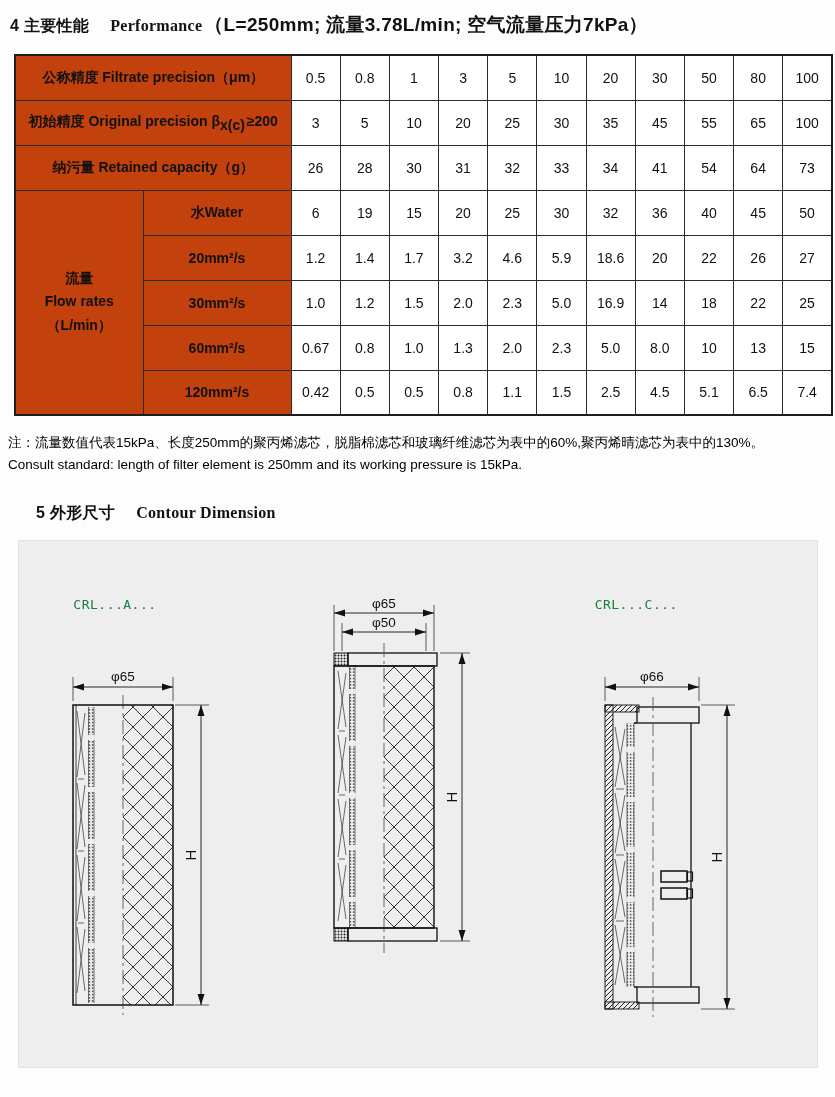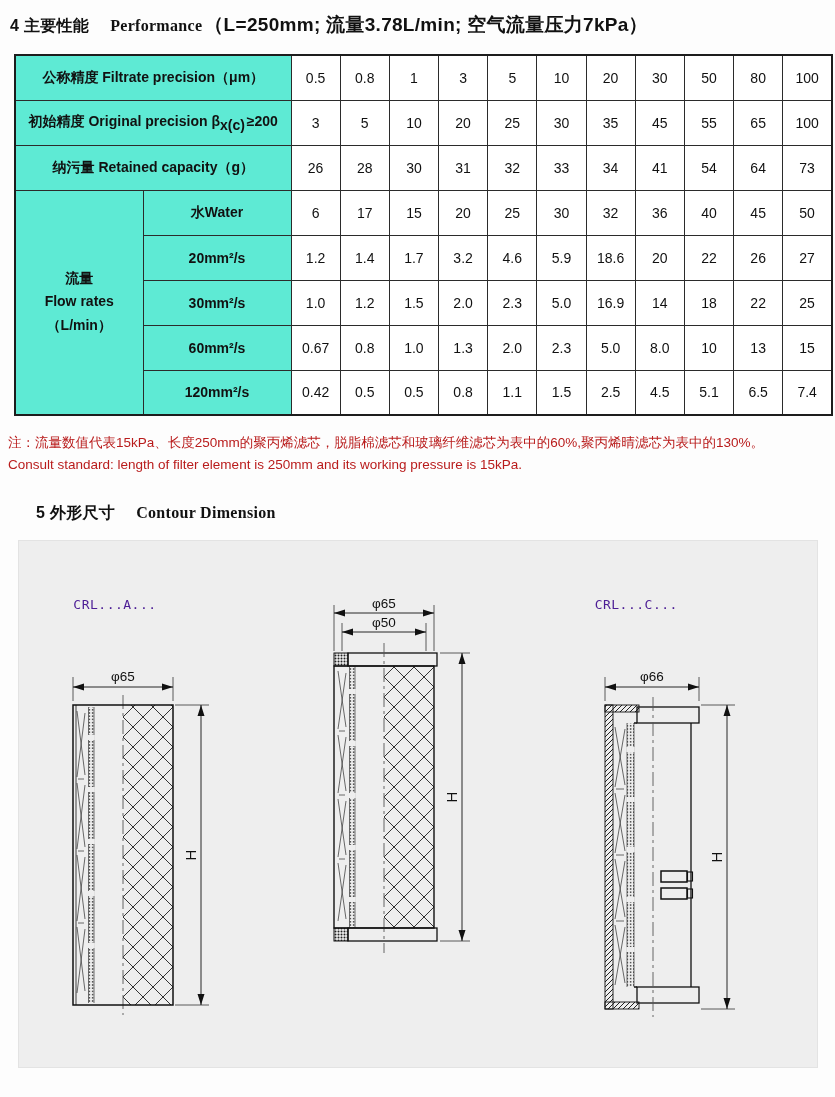--- a/index.html
+++ b/index.html
@@ -5,31 +5,31 @@
   html,body{margin:0;padding:0;background:#fff;}
   .page{width:835px;height:1097px;background:#fdfdfd;position:relative;overflow:hidden;
         font-family:"Liberation Sans","DejaVu Sans",sans-serif;color:#111;}
   .sec-title{margin:0;padding:12px 0 0 10px;font-size:16px;font-weight:bold;letter-spacing:.3px;}
   .sec-title .en{margin-left:21px;font-family:Liberation Serif, serif;}
   .sec-title .paren{font-size:19px;margin-left:2px;}
   table.perf{border-collapse:collapse;table-layout:fixed;width:819px;margin:16px 0 0 14px;
              border:2px solid #1d1d1d;}
   .perf td{border:1px solid #2b2b2b;text-align:center;vertical-align:middle;font-size:14px;
            height:45px;padding:0 2px;box-sizing:border-box;background:#fff;}
-  .perf td.lbl{background:#5eead4;font-weight:bold;font-size:14px;}
+  .perf td.lbl{background:#c2410c;font-weight:bold;font-size:14px;}
   .perf td.flowhead{line-height:1.7;}
   .perf sub{font-size:14px;}
   .perf .sfx{margin-left:2px;}
-  .note{margin:16px 8px 0 8px;font-size:13.5px;line-height:1.65;color:#b91c1c;}
+  .note{margin:16px 8px 0 8px;font-size:13.5px;line-height:1.65;color:#000000;}
   .sec5{padding-top:26px;padding-left:36px;}
   .panel{width:800px;height:528px;margin:16px 0 0 18px;background:#eeeeee;border:1px solid #e3e3e3;
          box-sizing:border-box;display:flex;justify-content:space-around;padding:56px 6px 0 10px;}
   .fig{width:232px;}
   .fig-label{font-family:"DejaVu Sans Mono","Liberation Mono",monospace;font-size:13px;
-             letter-spacing:.5px;color:#4c1d95;padding-left:30px;height:18px;margin-bottom:42px;}
+             letter-spacing:.5px;color:#15803d;padding-left:30px;height:18px;margin-bottom:42px;}
   svg{display:block;}
   svg text{font-family:"Liberation Sans","DejaVu Sans",sans-serif;fill:#111;}
   .dimtxt{font-size:13.5px;}
   .htxt{font-size:15px;}
 </style>
 </head>
 <body>
 
 <div class="page">
 
@@ -96,21 +96,21 @@
           <td class="val">64</td>
           <td class="val">73</td>
         </tr>
       <tr>
         <td class="lbl flowhead" rowspan="5">
           <div>流量</div>
           <div>Flow rates（L/min）</div>
         </td>
         <td class="lbl">水Water</td>
       <td class="val">6</td>
-          <td class="val">17</td>
+          <td class="val">19</td>
           <td class="val">15</td>
           <td class="val">20</td>
           <td class="val">25</td>
           <td class="val">30</td>
           <td class="val">32</td>
           <td class="val">36</td>
           <td class="val">40</td>
           <td class="val">45</td>
           <td class="val">50</td>
         </tr>

